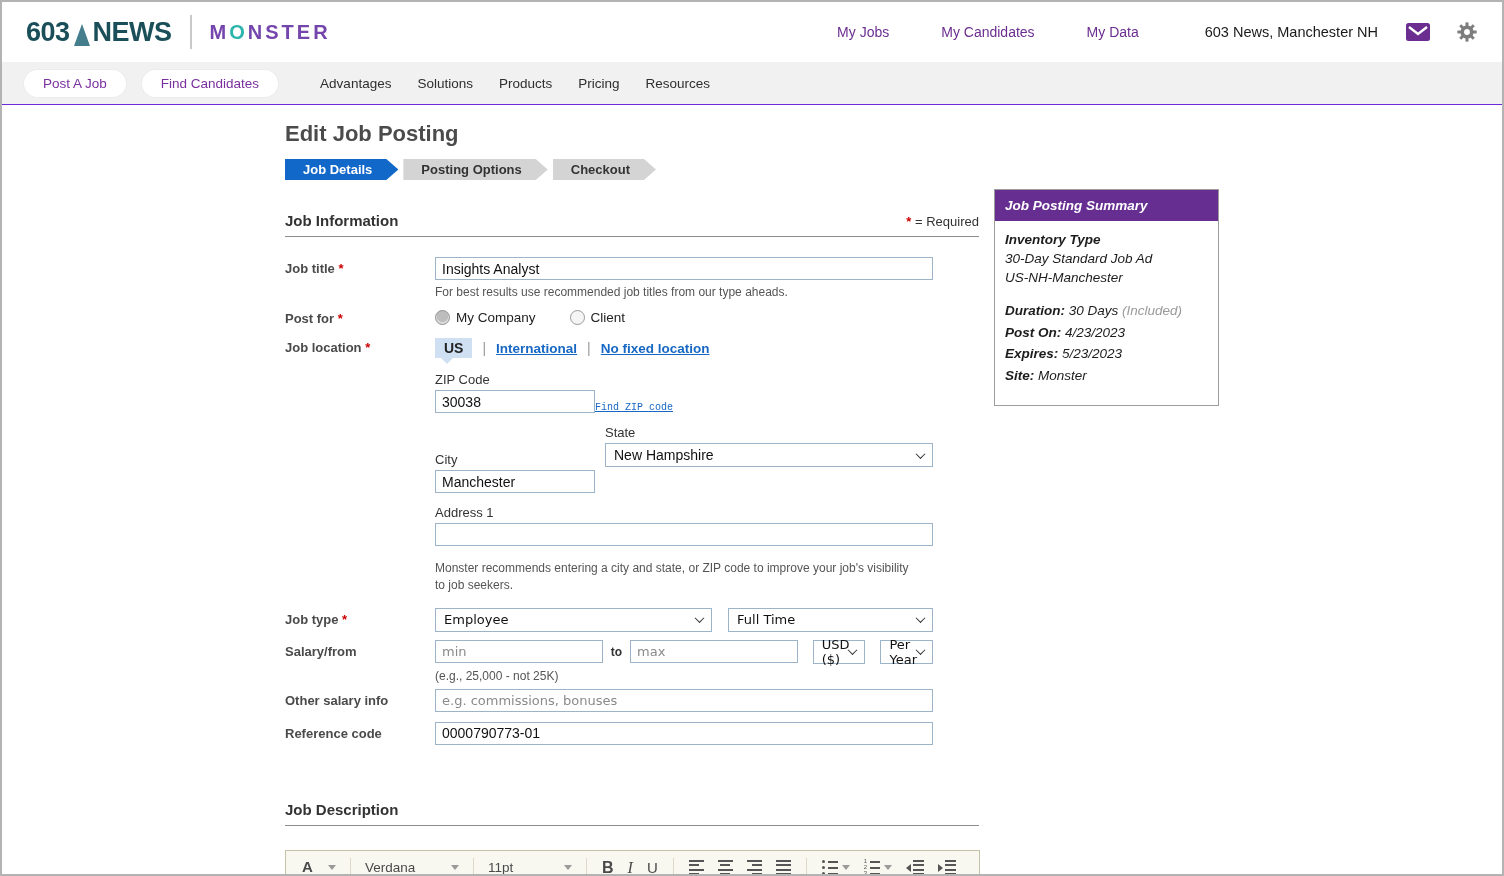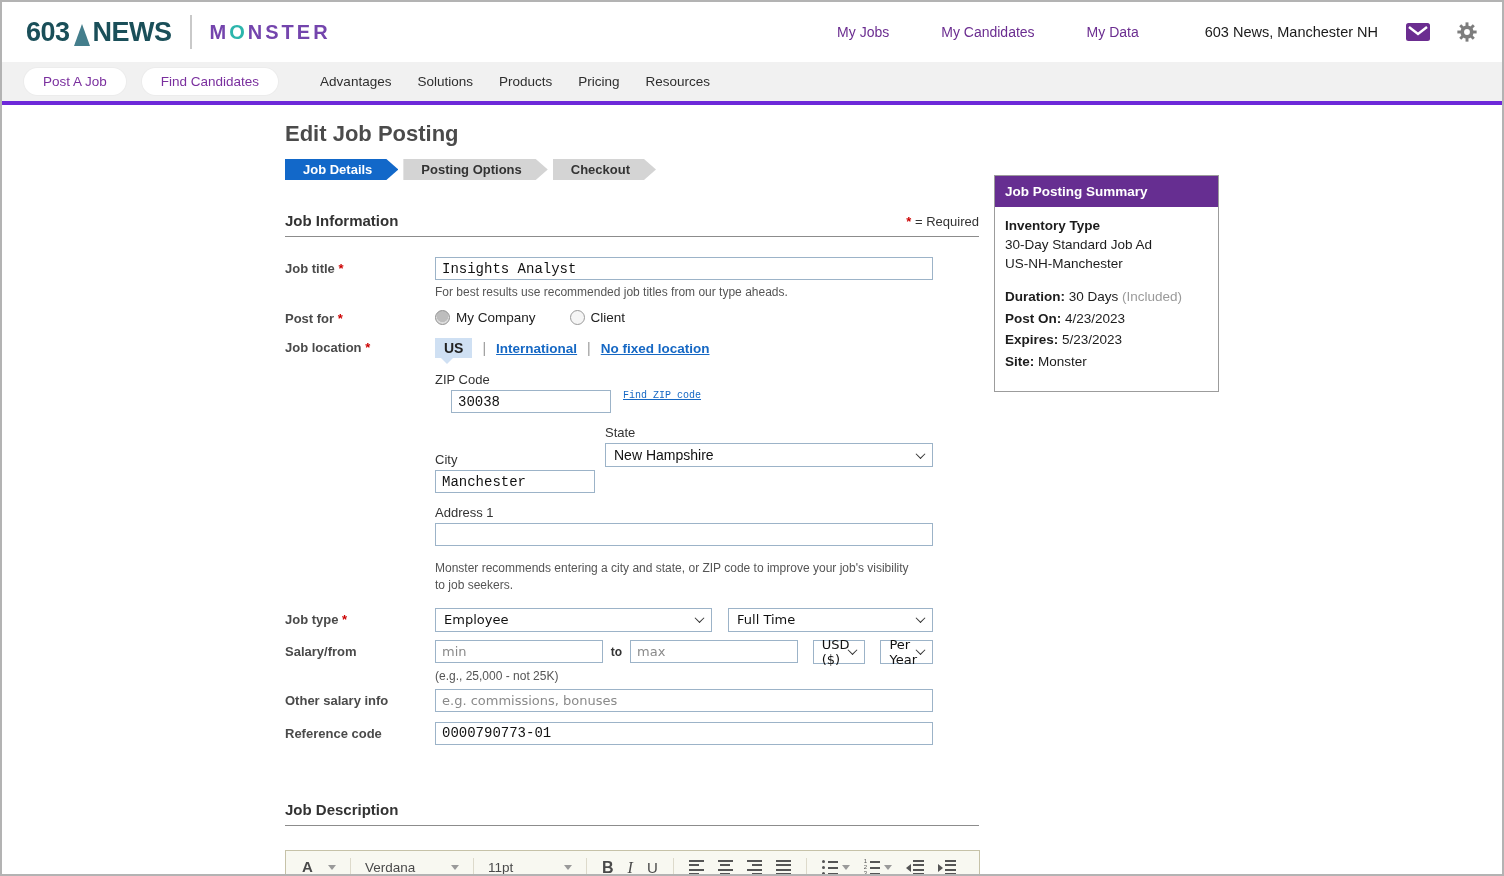--- a/index.html
+++ b/index.html
@@ -14,21 +14,21 @@
   .logo-divider { width:2px; height:34px; background:#c9c9c9; margin:0 6px; }
   .monster-wordmark { font-size:20px; font-weight:800; color:#7445ad; letter-spacing:3px; }
   .monster-wordmark .o-teal { color:#2cb5ac; }
   .topbar-right { display:flex; align-items:center; gap:26px; }
   .topbar-link { color:#6b2d90; font-size:14px; text-decoration:none; cursor:pointer;margin-left:26px; }
   .account-name { color:#1a1a1a; font-size:14.5px; margin-left:40px; }
   .mail-icon { display:inline-flex; margin-left:2px; cursor:pointer; }
   .gear-icon { display:inline-flex; cursor:pointer; }
 
   
-  .navbar { background:#f1f1f1; border-bottom:4px solid #6d28d9; height:43px; display:flex; align-items:center; padding:0 22px; }
+  .navbar { background:#f1f1f1; border-bottom:1px solid #6d28d9; height:43px; display:flex; align-items:center; padding:0 22px; }
   .nav-pill { background:#fff; color:#7a2f9e; border-radius:15px; padding:6px 19px; font-size:13.5px; margin-right:16px; cursor:pointer; box-shadow:0 0 0 1px #ececec; }
   .nav-item { color:#2e2e2e; font-size:13.5px; margin-left:26px; cursor:pointer; }
 
   
   .main { position:relative; padding:10px 0 0 283px; }
   .page-title { font-size:22px; font-weight:bold; color:#4b4b4b; margin:6px 0 12px; }
 
   .stepper { display:flex; gap:5px; margin-bottom:30px; }
   .step { height:21px; line-height:21px; font-size:13px; font-weight:bold; padding:0 26px 0 18px;
           clip-path:polygon(0 0, calc(100% - 12px) 0, 100% 50%, calc(100% - 12px) 100%, 0 100%); cursor:pointer; }
@@ -38,40 +38,40 @@
   .section { width:694px; }
   .section-head { display:flex; justify-content:space-between; align-items:flex-end; border-bottom:1px solid #8c8c8c; padding-bottom:7px; margin-bottom:20px; }
   .section-title { font-size:15px; font-weight:bold; color:#333; }
   .required-note { font-size:13px; color:#333; }
   .req { color:#cc0000; font-weight:bold; }
 
   .form-row { display:flex; margin-bottom:16px; }
   .label-col { width:150px; font-size:13px; font-weight:bold; color:#4a4a4a; padding-top:4px; flex:none; }
   .field-col { width:498px; flex:none; }
 
-  input.txt { height:23px; width:100%; border:1px solid #9cb3c8; font-size:14px; padding:1px 6px; color:#111; font-family:Liberation Mono, monospace; }
+  input.txt { height:23px; width:100%; border:1px solid #9cb3c8; font-size:14px; padding:1px 6px; color:#111; font-family:Liberation Sans, sans-serif; }
   input.txt.verd { font-family:"DejaVu Sans", sans-serif; font-size:13px; }
   input.txt::placeholder { color:#8a8a8a; opacity:1; }
   .helper { font-size:12px; color:#555; margin-top:5px; }
   .sub-label { font-size:13px; color:#333; margin-bottom:3px; }
 
   .radio-row { display:flex; align-items:center; gap:34px; padding-top:3px; }
   .radio-opt { display:flex; align-items:center; gap:6px; font-size:13.5px; color:#222; cursor:pointer; }
   .radio-circle { width:15px; height:15px; border-radius:50%; border:1px solid #9a9a9a; background:#f5f5f5; position:relative; }
   .radio-circle.checked { background:radial-gradient(circle at 50% 40%, #bdbdbd 0 55%, #dcdcdc 60%); border-color:#8f8f8f; }
 
   .loc-tabs { display:flex; align-items:center; gap:10px; font-size:14px; padding-top:2px; }
   .loc-tab-active { background:#cfe0f3; color:#222; font-weight:bold; padding:2px 9px; position:relative; cursor:pointer;text-align:center; }
   .loc-tab-active::after { content:""; position:absolute; left:6px; bottom:-6px; border-left:6px solid transparent; border-right:6px solid transparent; border-top:6px solid #cfe0f3; }
   .loc-sep { color:#999; }
   .blue-link { color:#1668c4; font-weight:bold; font-size:13.5px; text-decoration:underline; cursor:pointer; }
   .blue-link.plain { font-weight:normal; font-size:10px;font-family:Liberation Mono, monospace; }
 
   .zip-row { margin-top:14px; }
-  .zip-line { display:flex; align-items:flex-start; gap:12px;margin-left:16px; }
+  .zip-line { display:flex; align-items:flex-end; gap:0; }
   .w160 { width:160px; }
   .city-state { display:flex; gap:10px; margin-top:12px; }
   .city-box { width:160px;margin-top:27px; }
   .state-box { width:328px; }
 
   .select { border:1px solid #9cb3c8; height:24px; background:#fff; display:flex; align-items:center; justify-content:space-between; padding:0 8px; font-family:"DejaVu Sans", sans-serif; font-size:13px; color:#111; cursor:pointer; }
   .chev { width:7px; height:7px; border-right:1.8px solid #333; border-bottom:1.8px solid #333; transform:rotate(45deg) translate(-1px,-1px); flex:none; }
 
   .note { font-size:12px; color:#555; margin-top:14px; width:480px; line-height:1.4; }
 
@@ -112,21 +112,21 @@
   .li-bar { width:10px; height:2px; background:#555; }
   .indent-icon { display:inline-flex; align-items:center; gap:2px; }
   .ind-tri-r { width:0; height:0; border-top:4px solid transparent; border-bottom:4px solid transparent; border-left:5px solid #555; }
   .ind-tri-l { width:0; height:0; border-top:4px solid transparent; border-bottom:4px solid transparent; border-right:5px solid #555; }
   .glyph { font-size:16px; color:#4a4a4a; }
   .tx-icon { font-family:"Liberation Serif", serif; font-style:italic; font-size:15px; }
   .tx-icon sub { font-size:9px; font-style:normal; }
   .clear-btn { position:absolute; right:8px; top:2px; background:#2e8540; color:#fff; font-size:13.5px; padding:4px 10px; border-radius:3px; border:none; cursor:pointer; font-family:"Liberation Sans", sans-serif; }
 
   
-  .summary { position:absolute; left:992px; top:173px; width:225px; background:#fff; border:1px solid #9c9c9c; }
+  .summary { position:absolute; left:992px; top:187px; width:225px; background:#fff; border:1px solid #9c9c9c;font-style:italic; }
   .summary-head { background:#662e91; color:#fff; font-weight:bold; font-size:13.5px; padding:8px 10px; }
   .summary-body { padding:10px 10px 16px; font-size:13.5px; color:#1c1c1c; line-height:1.4; }
   .inv-label { font-weight:bold; }
   .summary-rows { margin-top:14px; }
   .summary-row { margin-bottom:3px; }
   .summary-row b { font-weight:bold; }
   .muted { color:#9a9a9a; }
 </style>
 </head>
 <body>

